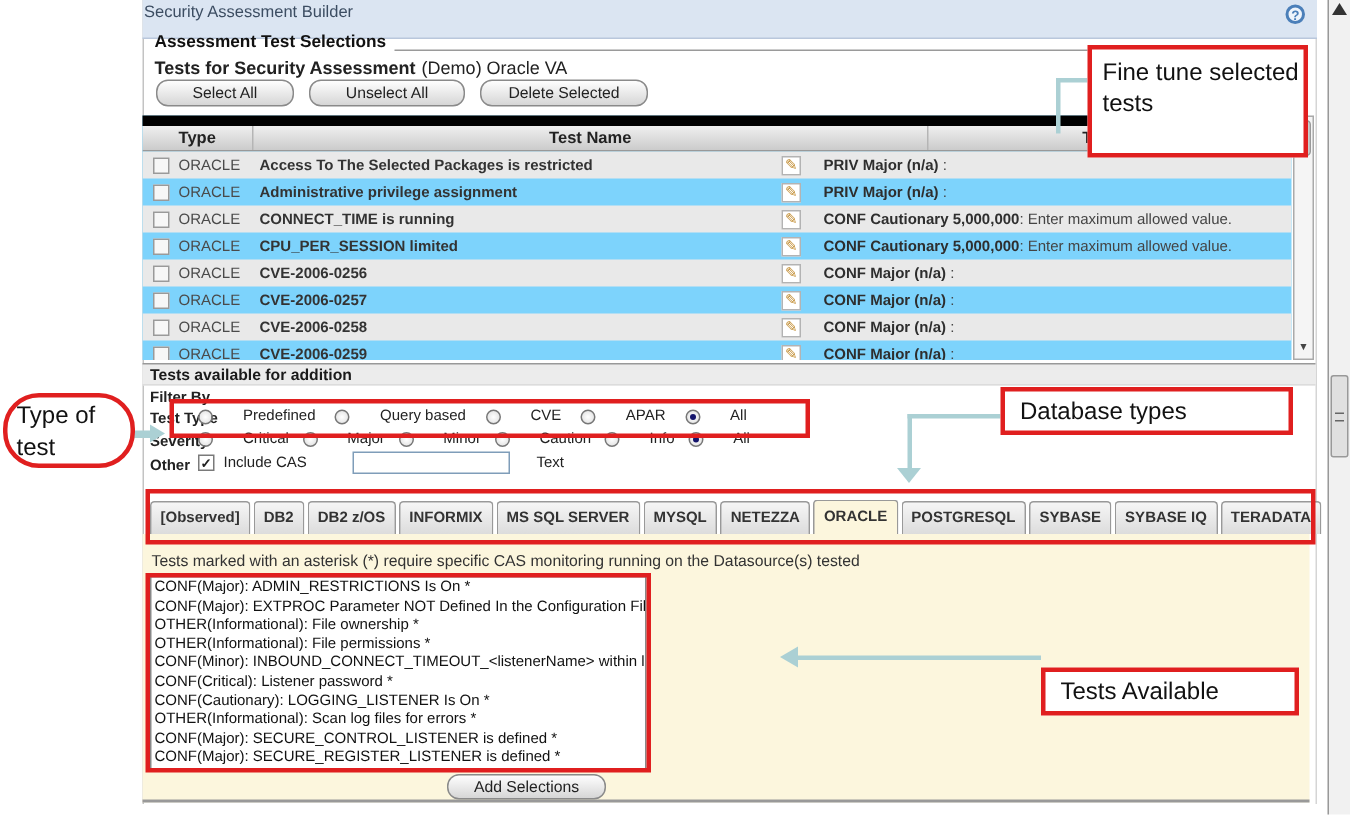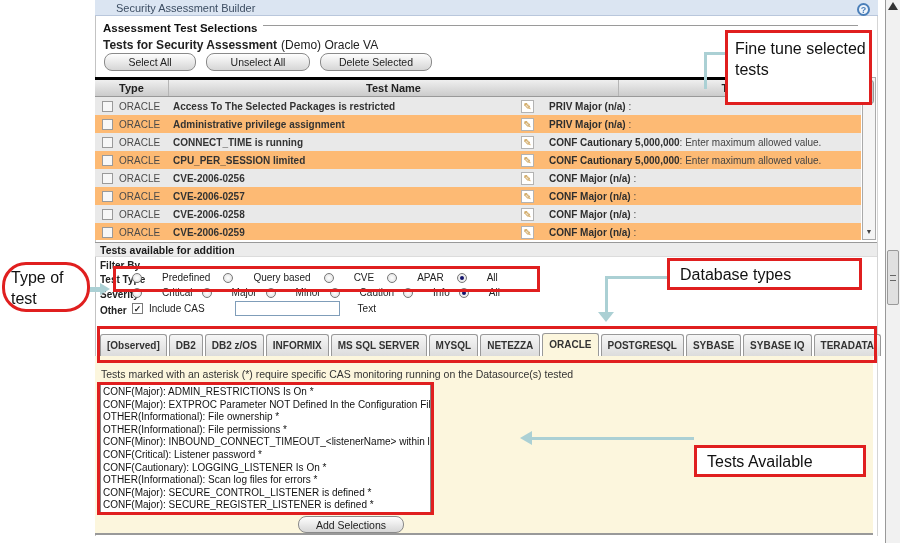--- a/index.html
+++ b/index.html
@@ -3,43 +3,43 @@
 <meta charset="utf-8">
 <style>
   * { margin:0; padding:0; box-sizing:border-box; }
   html,body { width:900px; height:543px; background:#fff; overflow:hidden;
     font-family:"Liberation Sans", sans-serif; }
   .abs { position:absolute; }
 
   
   #app-frame { left:95px; top:0; width:783px; height:536px;
     border-left:1px solid #c3c3c3; border-right:1px solid #d5d5d5; }
-  #titlebar { left:95px; top:0; width:783px; height:16px; background:#dbe5f2;
+  #titlebar { left:95px; top:0; width:783px; height:26px; background:#dbe5f2;
     border-bottom:1px solid #b9c7dc; font-size:11px; color:#3c4d62;
-    line-height:17px; padding-left:21px; }
+    line-height:17px; padding-left:1px; }
   #help-icon { left:857px; top:3px; width:13px; height:13px; border-radius:50%;
     border:2px solid #4b7fb9; color:#4b7fb9; font-size:9px; font-weight:bold;
     text-align:center; line-height:10px; background:#eef4fb; }
 
   
-  #sec1-title { left:103px; top:22px; width:757px; display:flex; align-items:flex-start; }
+  #sec1-title { left:103px; top:22px; width:757px; display:flex; align-items:flex-end; }
   #sec1-title b { font-size:11.5px; color:#111; white-space:nowrap; }
   #sec1-title .rule { flex:1; border-top:1px solid #9a9a9a; margin:3px 2px 0 6px; }
   #subtitle { left:103px; top:38px; font-size:12px; color:#222; }
   #subtitle b { margin-right:4px; }
   #btn-row { left:104px; top:53px; display:flex; gap:10px; }
   .btn { height:18px; border:1px solid #8a8a8a; border-radius:8px;
     background:linear-gradient(#fefefe,#d6d6d6); font-size:10.5px; color:#222;
     text-align:center; line-height:16px; padding:0 4px;
     font-family:"Liberation Sans", sans-serif; }
   .btn-w1 { width:92px; } .btn-w2 { width:104px; } .btn-w3 { width:112px; }
 
   
   #test-table { left:95px; top:77px; width:766px; height:163px; overflow:hidden;
-    border-top:3px solid #000000; background:#fdba74; }
+    border-top:7px solid #000000; background:#7dd3fc; }
   .thead { display:grid; grid-template-columns:74px 450px 1fr; height:17px;
     background:linear-gradient(#efefef,#cbcbcb); border-bottom:1px solid #999; }
   .thead div { font-size:11px; font-weight:bold; color:#222; text-align:center;
     line-height:16px; border-right:1px solid #b5b5b5; }
   .trow { display:grid; grid-template-columns:24px 50px 1fr 22px 318px;
     height:18px; align-items:center; }
   .trow:nth-child(even) { background:#e9e9e9; }
   .cbx { width:11px; height:11px; border:1px solid #9a9a9a; background:#f7f7f7;
     margin-left:7px; }
   .ttype { font-size:10px; color:#4a4a4a; }

